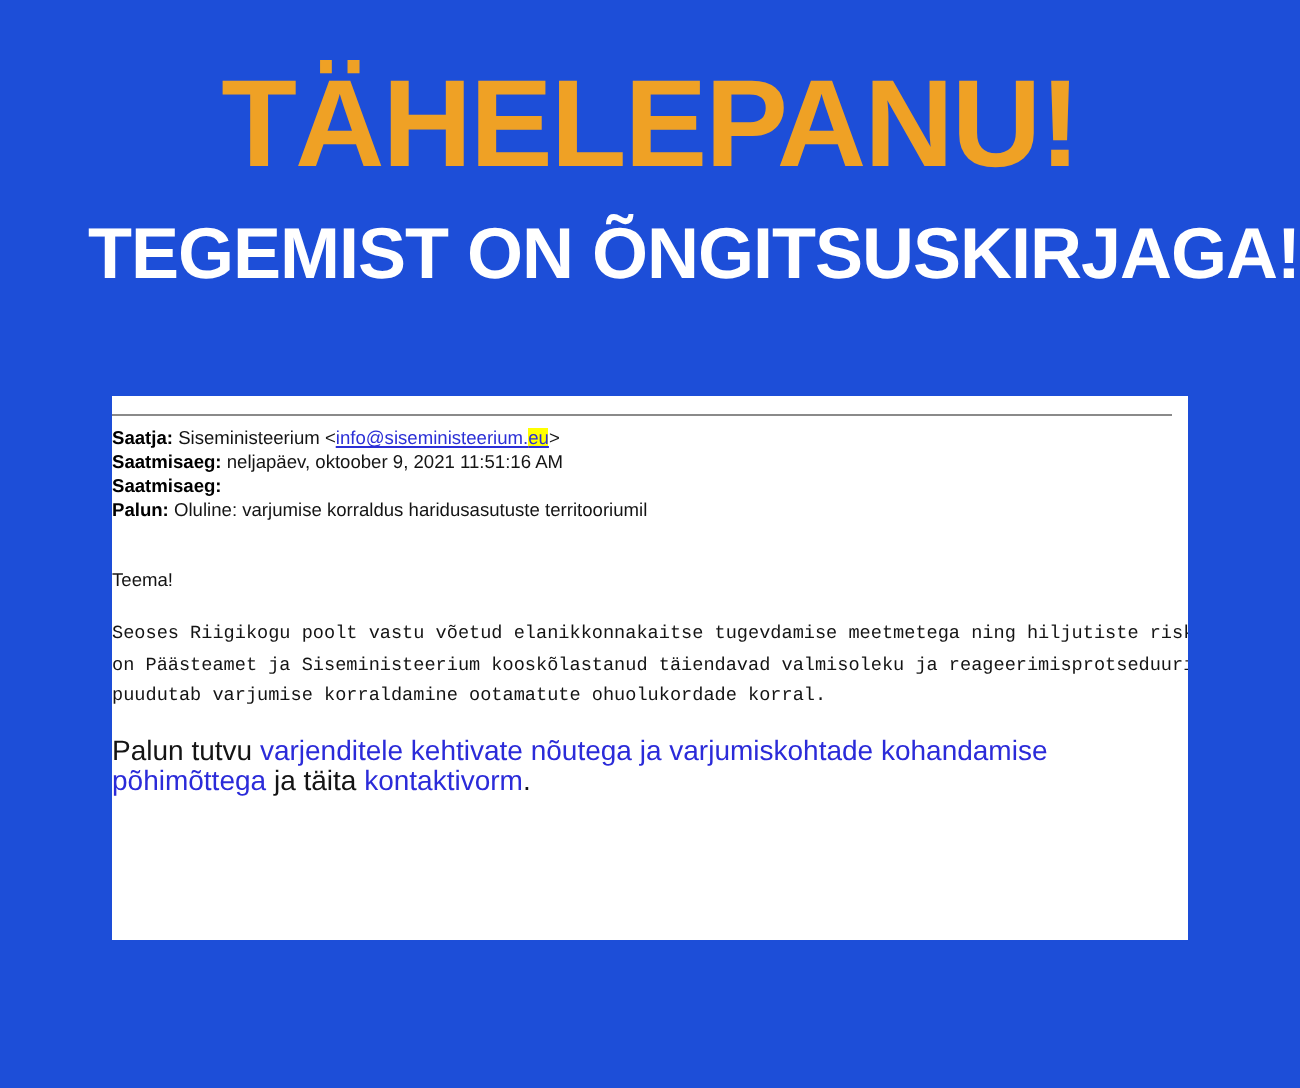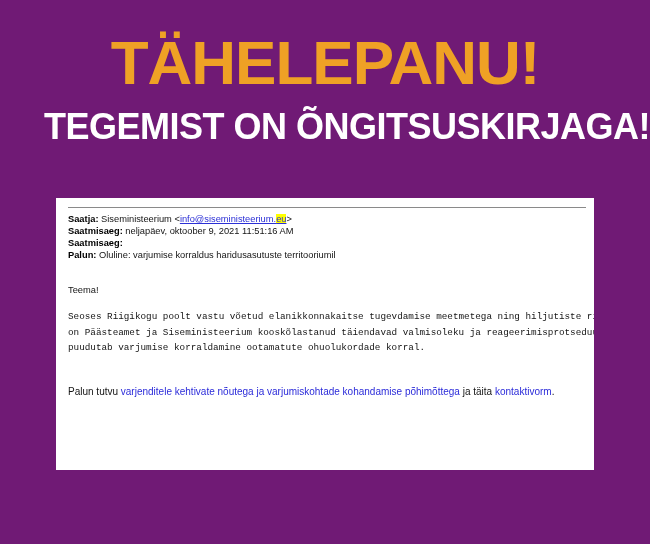--- a/index.html
+++ b/index.html
@@ -8,21 +8,21 @@
     background: #000000;
     width: 650px;
     height: 544px;
     overflow: hidden;
     font-family: "Liberation Sans", sans-serif;
   }
   .stage {
     position: relative;
     width: 650px;
     height: 544px;
-    background: #701a75;
+    background: #1d4ed8;
   }
   .banner-title {
     margin: 0;
     padding-top: 30px;
     text-align: center;
     color: #efa125;
     font-size: 62px;
     line-height: 1.05;
     font-weight: 800;
     letter-spacing: -1px;
@@ -43,21 +43,21 @@
     top: 198px;
     width: 538px;
     height: 272px;
     background: #ffffff;
     color: #1a1a1a;
     padding: 0;
     box-sizing: border-box;
     overflow: hidden;
   }
   .email-inner {
-    padding: 7px 8px 10px 12px;
+    padding: 7px 8px 10px 0;
   }
   .divider {
     border-top: 1px solid #8a8a8a;
     margin: 2px 0 5px 0;
     height: 0;
   }
   .hrow {
     font-size: 9.3px;
     line-height: 12px;
     white-space: pre;
@@ -80,22 +80,22 @@
   }
   .para {
     margin: 11px 0 0 0;
     font-size: 9.3px;
     line-height: 15.5px;
     white-space: pre;
     color: #141414;
     font-family: Liberation Mono, monospace;
   }
   .cta {
-    margin: 28px 0 0 0;
-    font-size: 10px;
+    margin: 12px 0 0 0;
+    font-size: 14px;
     line-height: 15.5px;
     color: #141414;
   }
   .blink {
     color: #2b2bd9;
     text-decoration: none;
     cursor: pointer;
   }
   .closing {
     margin: 27px 0 0 0;

